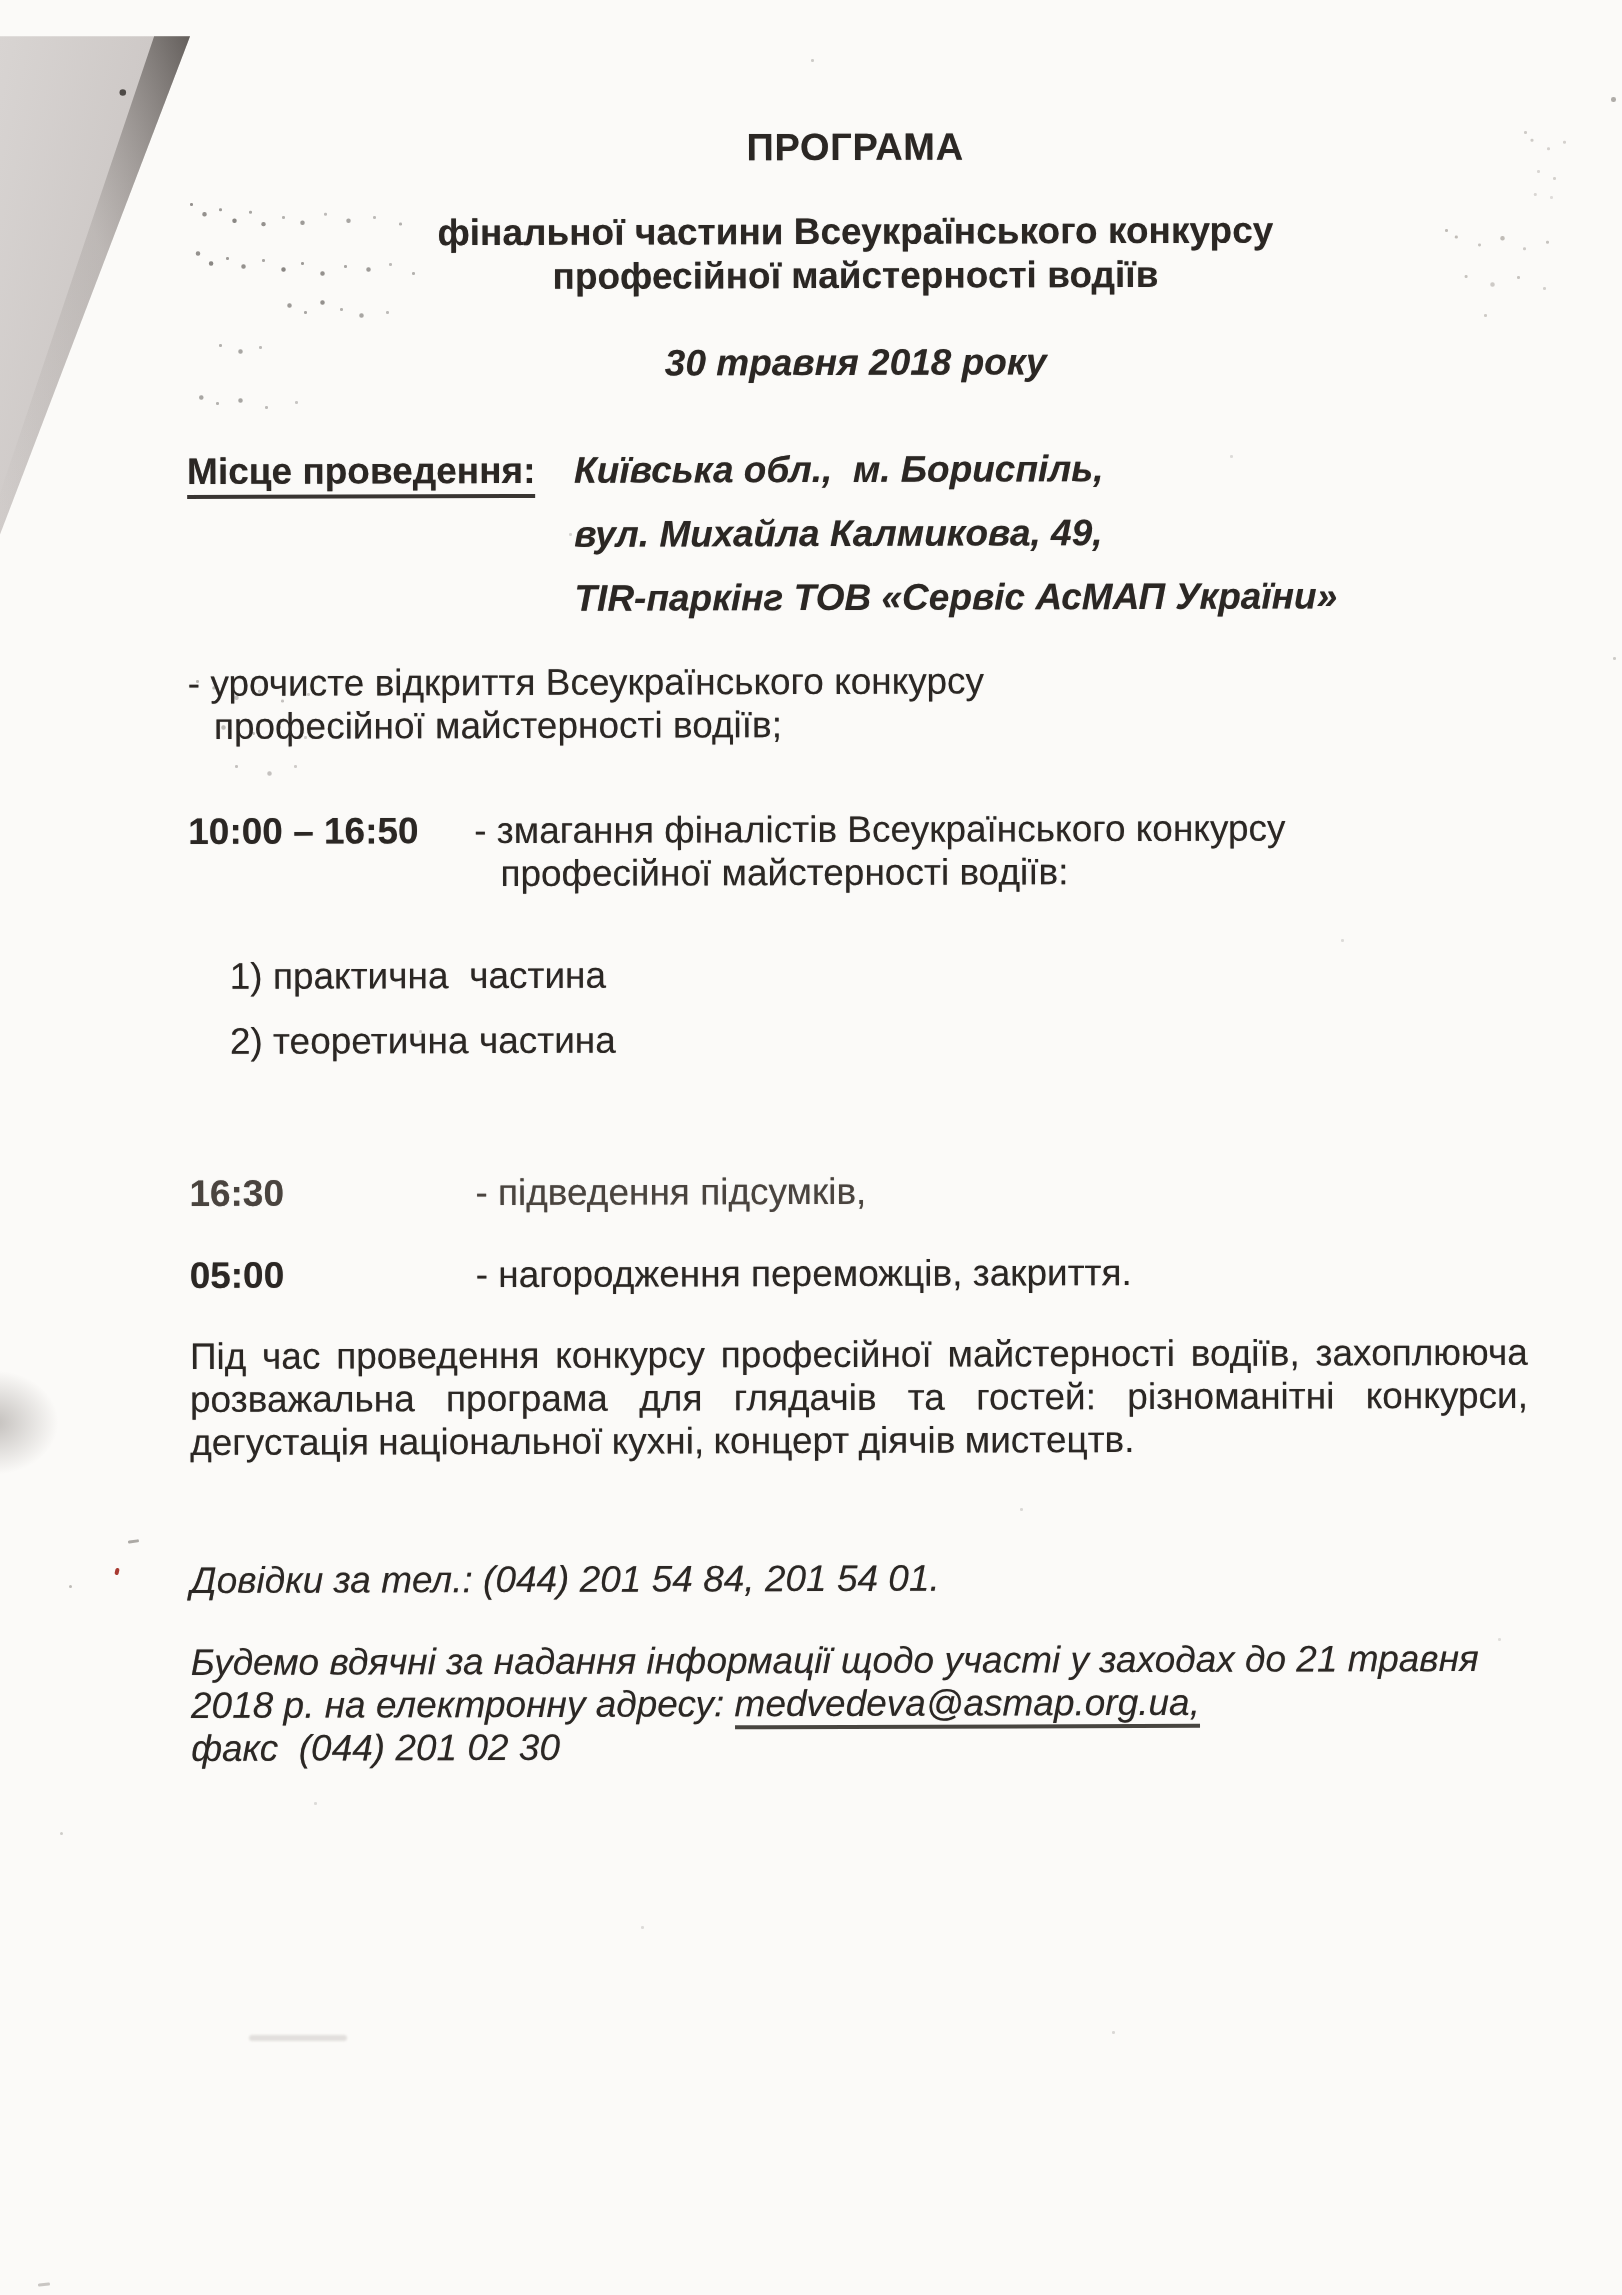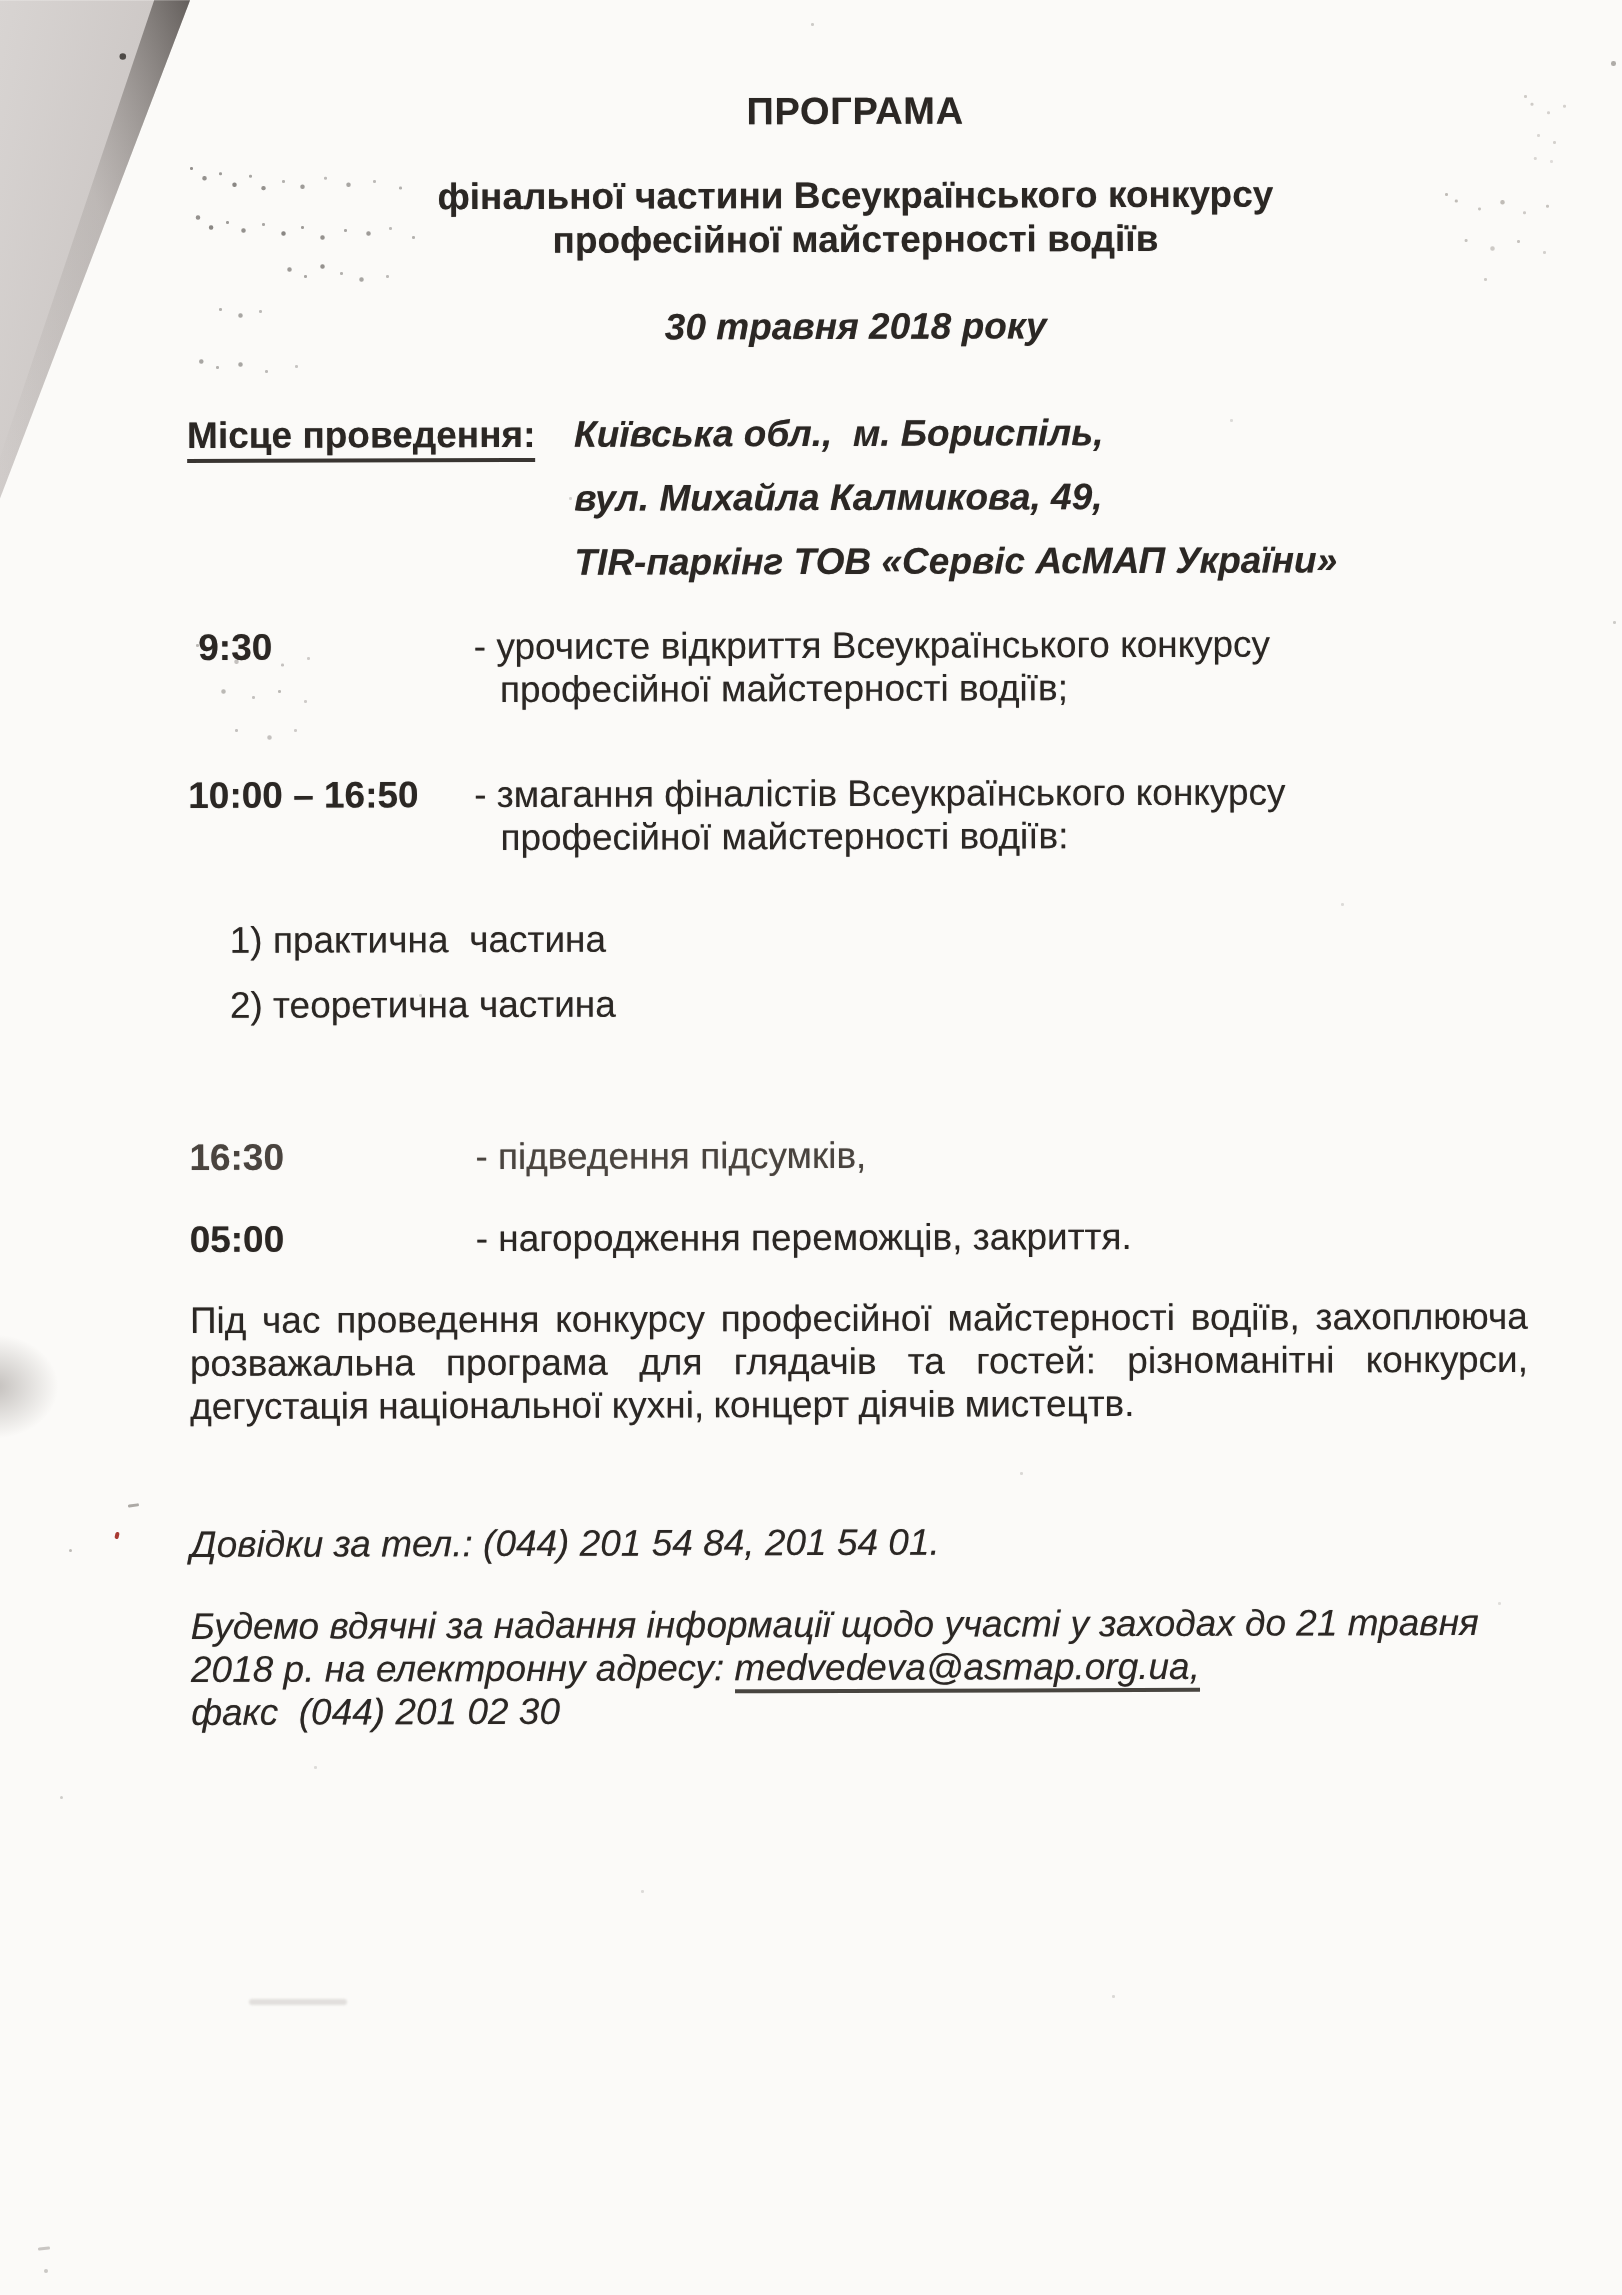--- a/index.html
+++ b/index.html
@@ -4,21 +4,21 @@
 <style>
   html, body { margin: 0; padding: 0; }
   body {
     width: 1623px; height: 2295px;
     background: #fbfaf8;
     font-family: "Liberation Sans", sans-serif;
     color: #2b2724;
     position: relative;
     overflow: hidden;
   }
-  .page { position: absolute; inset: 0; }
+  .page { position: absolute; inset: 0; margin-top: 36px; }
 
   
   .doc {
     position: absolute;
     left: 186px; top: 92px;
     width: 1338px;
     font-size: 37px;
     line-height: 43px;
     text-shadow: 0 0 0.8px rgba(40, 36, 32, 0.45);
     transform: rotate(-0.18deg);
@@ -233,21 +233,20 @@
         <span class="loc-label">Місце проведення:</span>
       </div>
       <div class="loc-lines">
         <div class="loc-line">Київська обл.,  м. Бориспіль,</div>
         <div class="loc-line">вул. Михайла Калмикова, 49,</div>
         <div class="loc-line">TIR-паркінг ТОВ «Сервіс АсМАП України»</div>
       </div>
     </div>
 
     <div class="sched-row row-opening">
-      <div class="sched-time">9:30</div>
       <div class="sched-desc">
         <div class="l1">- урочисте відкриття Всеукраїнського конкурсу</div>
         <div class="l2">професійної майстерності водіїв;</div>
       </div>
     </div>
 
     <div class="sched-row row-competition">
       <div class="sched-time">10:00 – 16:50</div>
       <div class="sched-desc">
         <div class="l1">- змагання фіналістів Всеукраїнського конкурсу</div>

